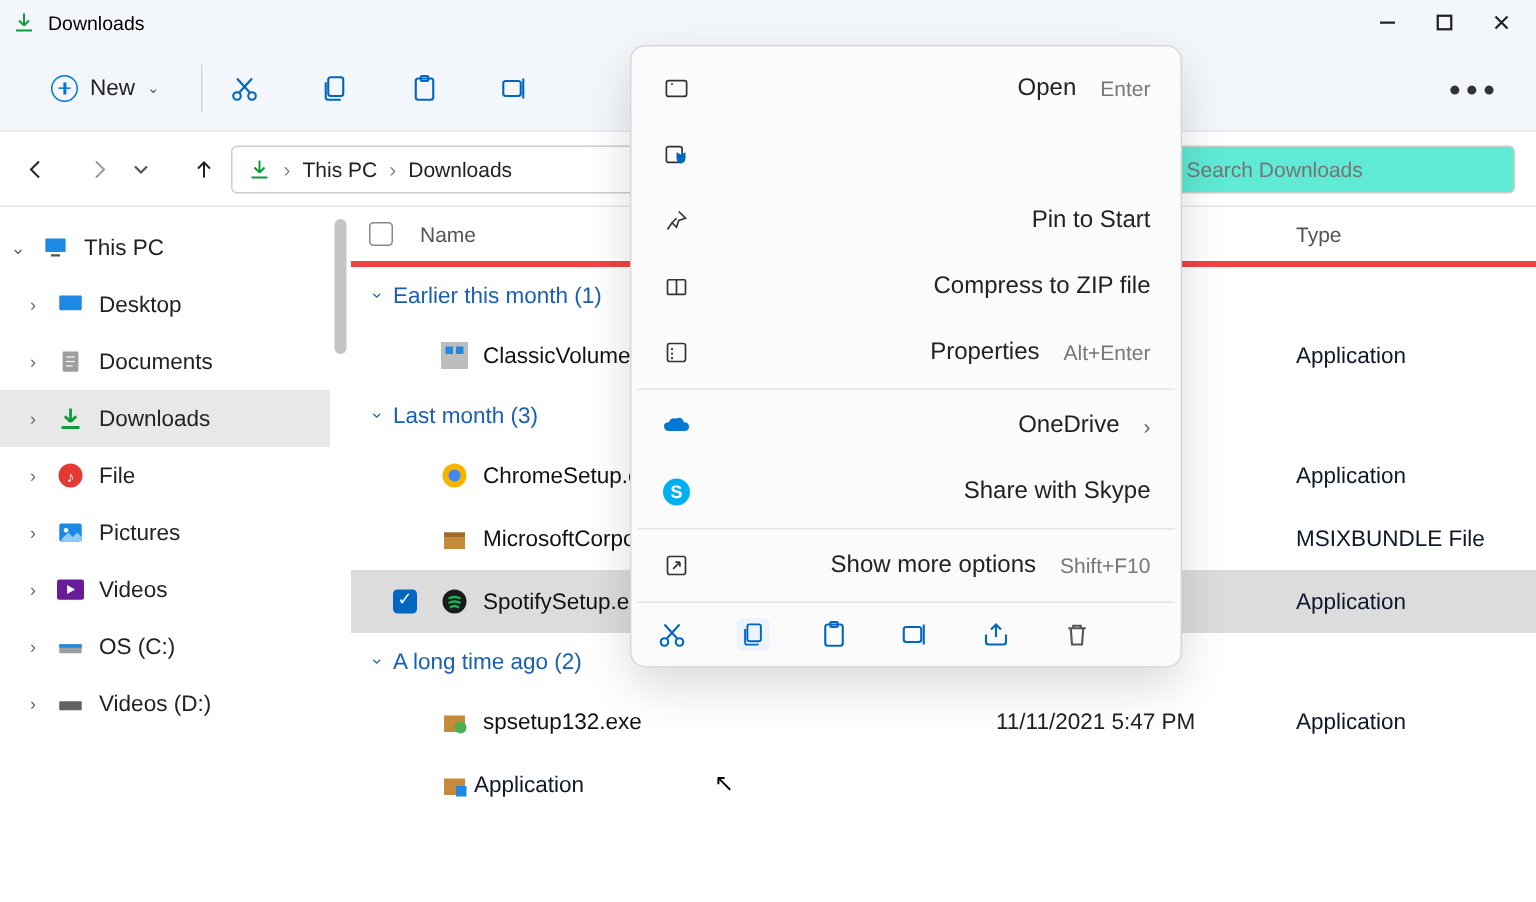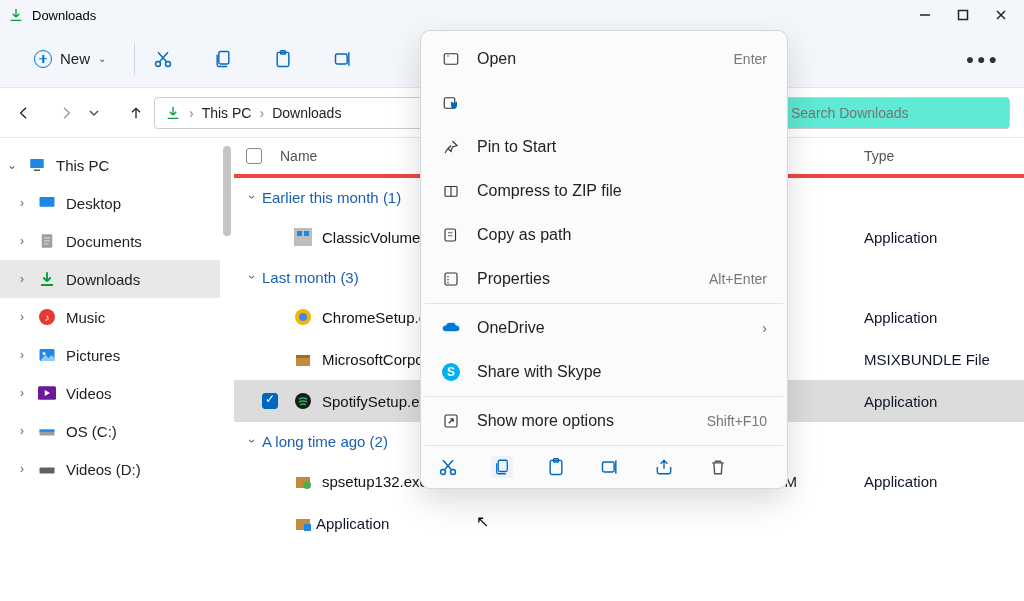--- a/index.html
+++ b/index.html
@@ -67,21 +67,21 @@
   .chk-checked { background: #0067c0; border-color: #0067c0; position: relative; }
   .chk-checked::after { content: "✓"; color: #fff; font-size: 12px; position: absolute; top: -2px; left: 2px; }
 
   
   .ctx {
     position: absolute; left: 420px; top: 30px; width: 368px;
     background: #fbfbfb; border: 1px solid #d8d8d8; border-radius: 10px;
     box-shadow: 0 12px 32px rgba(0,0,0,0.15);
     padding: 6px 4px; z-index: 100;
   }
-  .ctx-item { display: flex; align-items: center; height: 44px; padding: 0 16px; border-radius: 6px; font-size: 16px; color: #222; gap: 16px; }
+  .ctx-item { display: flex; align-items: center; height: 44px; padding: 0 16px; border-radius: 6px; font-size: 16px; color: #222; gap: 16px; text-align: right; }
   .ctx-ic { width: 20px; height: 20px; display: flex; align-items: center; justify-content: center; color: #333; }
   .ctx-label { flex: 1; }
   .ctx-hint { font-size: 14px; color: #777; }
   .ctx-sep { height: 1px; background: #e4e4e4; margin: 2px 0; }
   .ctx-arrow { color: #666; font-size: 14px; }
   .ctx-bottom { display: flex; align-items: center; justify-content: flex-start; gap: 32px; padding: 8px 12px 4px; }
   .ctx-bottom .bic { width: 22px; height: 22px; color: #0067c0; display: flex; align-items: center; justify-content: center; }
   .ctx-bottom .bic.hover { background: #eef3fb; border-radius: 4px; padding: 2px; }
   .ctx-bottom .bic.gray { color: #555; }
 
@@ -237,21 +237,21 @@
       <span>Downloads</span>
     </div>
     <div class="side-item">
       <span class="side-caret">›</span>
       <span class="side-ic">
           <svg width="18" height="18">
             <circle cx="9" cy="9" r="8" fill="#e53935"></circle>
             <text x="9" y="13" font-size="10" fill="#fff" text-anchor="middle">♪</text>
           </svg>
         </span>
-      <span>Music</span>
+      <span>File</span>
     </div>
     <div class="side-item">
       <span class="side-caret">›</span>
       <span class="side-ic">
           <svg width="18" height="18" viewBox="0 0 24 24">
             <rect x="2" y="4" width="20" height="16" rx="2" fill="#1e88e5"></rect>
             <circle cx="8" cy="10" r="2" fill="#fff"></circle>
             <path d="M4 18 L10 12 L14 16 L18 12 L22 16 V20 H4 Z" fill="#90caf9"></path>
           </svg>
         </span>
@@ -424,30 +424,20 @@
         <svg width="18" height="18" viewBox="0 0 24 24">
           <rect x="4" y="6" width="16" height="13" rx="1" fill="none" stroke="#333" stroke-width="1.5"></rect>
           <line x1="12" y1="6" x2="12" y2="19" stroke="#333" stroke-width="1.5"></line>
         </svg>
       </span>
     <span class="ctx-label">Compress to ZIP file</span>
   </div>
   <div class="ctx-item">
     <span class="ctx-ic">
         <svg width="18" height="18" viewBox="0 0 24 24">
-          <rect x="4" y="4" width="14" height="16" rx="2" fill="none" stroke="#333" stroke-width="1.5"></rect>
-          <line x1="8" y1="9" x2="14" y2="9" stroke="#333"></line>
-          <line x1="8" y1="13" x2="14" y2="13" stroke="#333"></line>
-        </svg>
-      </span>
-    <span class="ctx-label">Copy as path</span>
-  </div>
-  <div class="ctx-item">
-    <span class="ctx-ic">
-        <svg width="18" height="18" viewBox="0 0 24 24">
           <rect x="4" y="4" width="16" height="16" rx="2" fill="none" stroke="#333" stroke-width="1.5"></rect>
           <circle cx="8" cy="9" r="1" fill="#333"></circle>
           <circle cx="8" cy="13" r="1" fill="#333"></circle>
           <circle cx="8" cy="17" r="1" fill="#333"></circle>
         </svg>
       </span>
     <span class="ctx-label">Properties</span>
     <span class="ctx-hint">Alt+Enter</span>
   </div>
   <div class="ctx-sep"></div>

